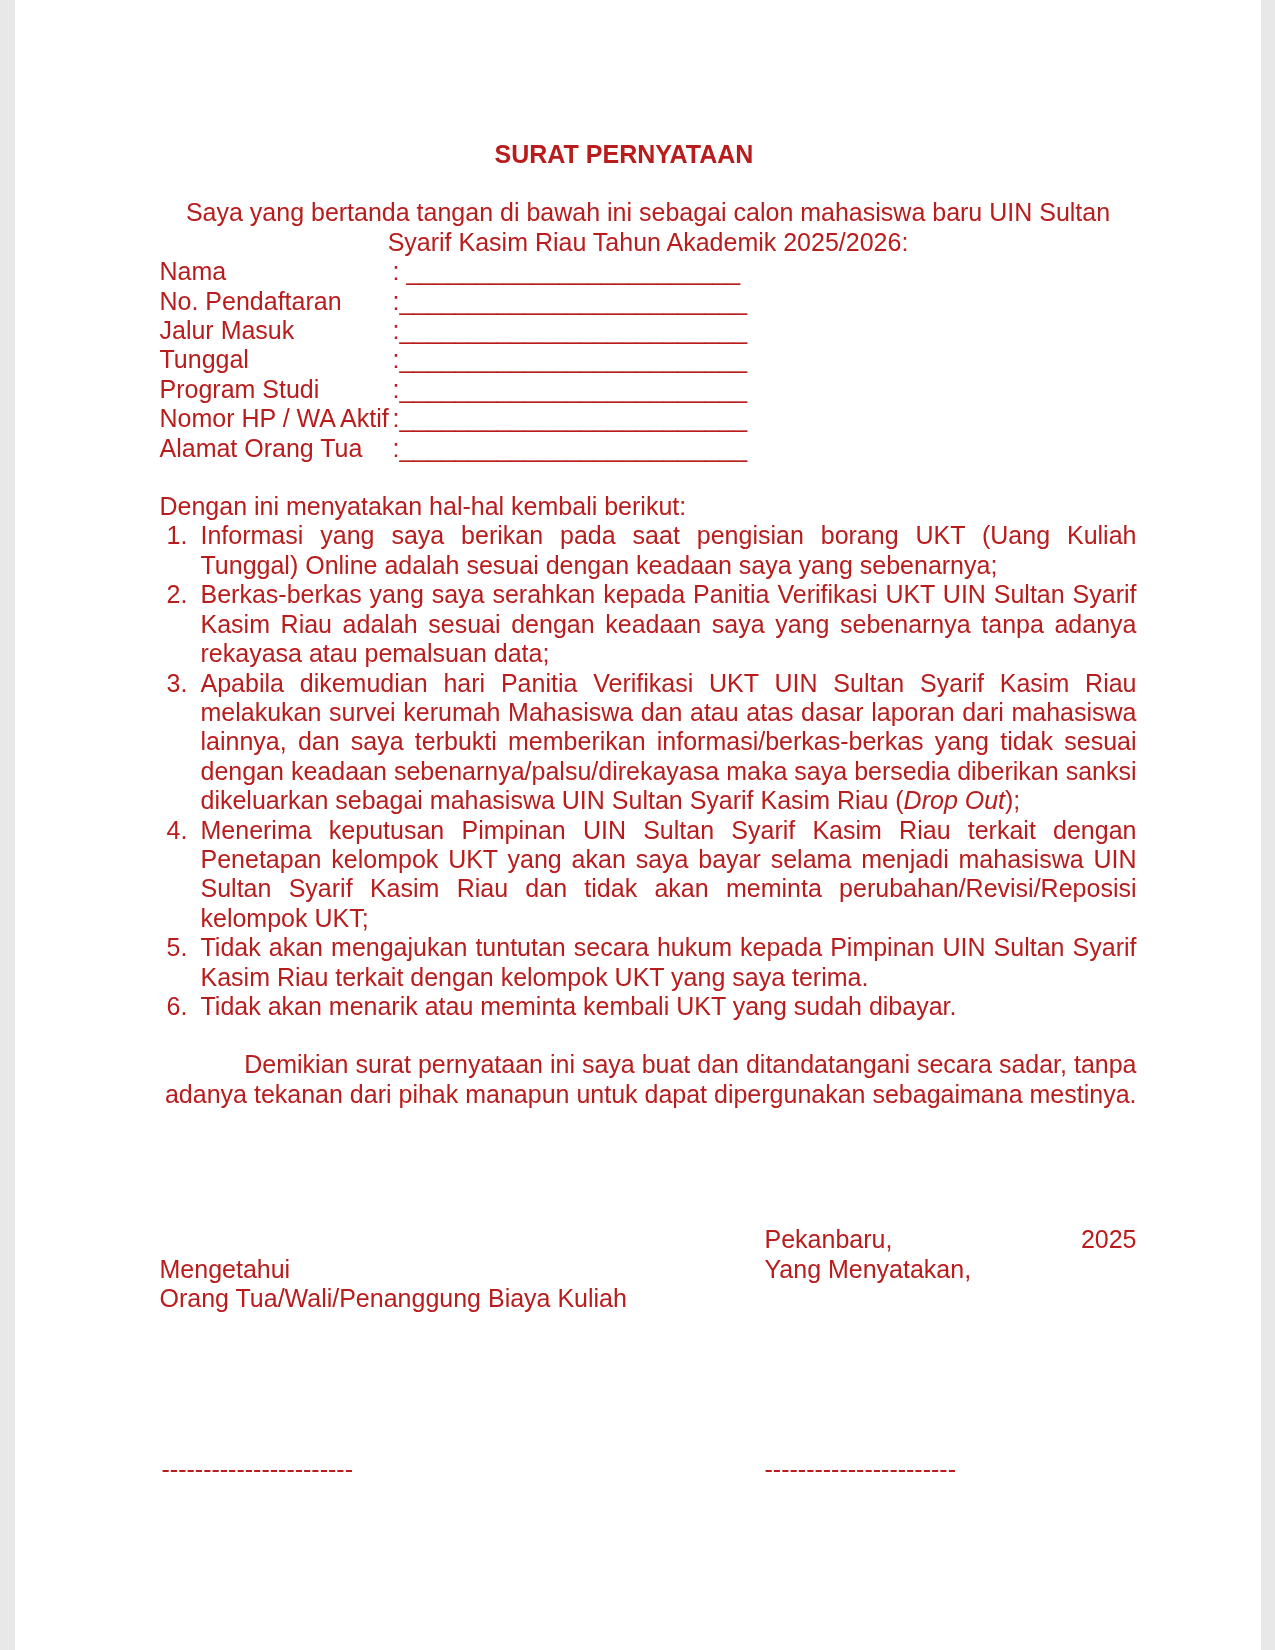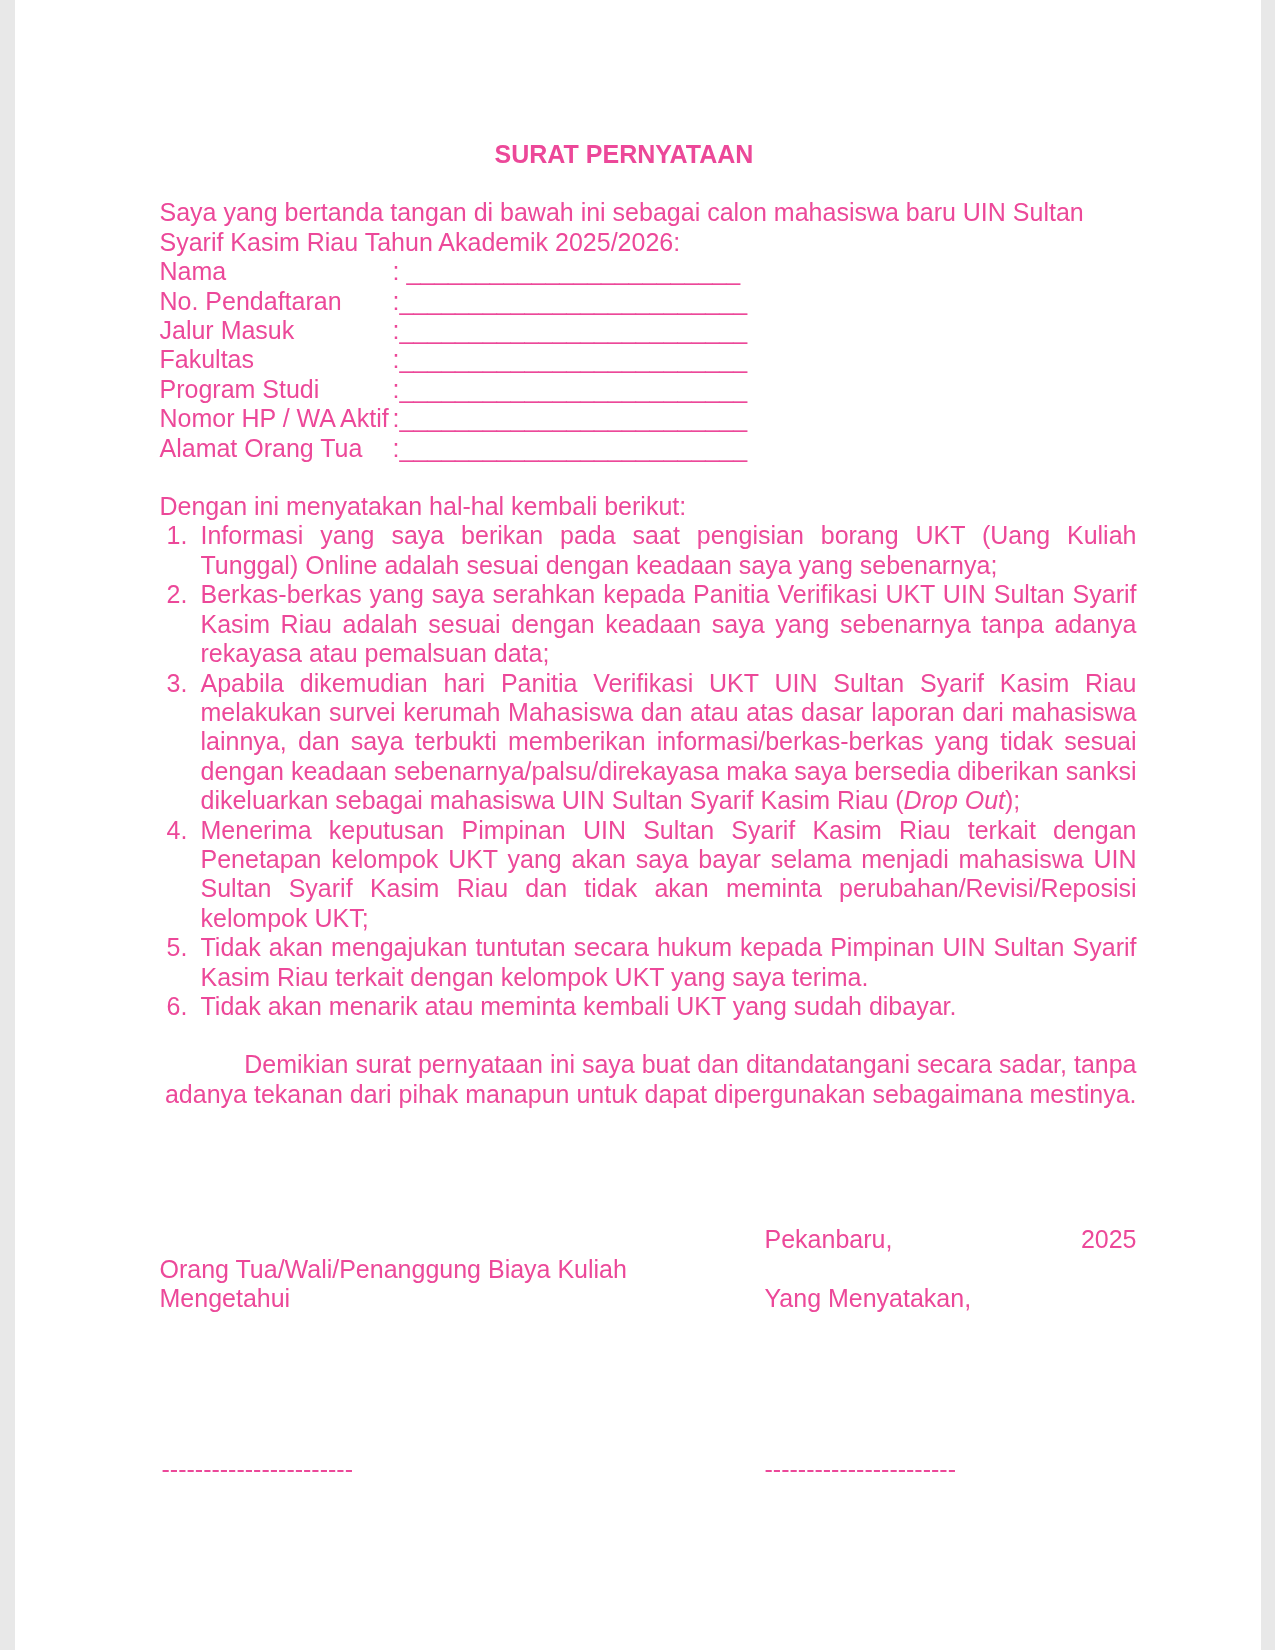--- a/index.html
+++ b/index.html
@@ -4,34 +4,34 @@
 <style>
   html,body { margin:0; padding:0; background:#e8e8e8; }
   .page {
     position:relative;
     width:1246px; height:1650px;
     margin:0 auto;
     background:#ffffff;
     font-family:"Liberation Sans", sans-serif;
     font-size:25px;
     line-height:29.4px;
-    color:#ec4899;
+    color:#b91c1c;
     overflow:hidden;
   }
   .content {
     position:absolute;
     left:145px; top:140px;
     width:977px;
   }
   .title {
     font-weight:bold;
     text-align:center;
     margin:0 48px 29px 0;
   }
-  .intro { text-align:left; }
+  .intro { text-align:center; }
   .field { display:flex; }
   .field-label { width:233px; flex:none; }
   .field-colon { flex:none; }
   .field-line { white-space:pre; }
   .stmt-intro { margin-top:29px; }
   .stmt { display:flex; }
   .stmt-num { flex:0 0 41px; padding-left:7px; box-sizing:border-box; }
   .stmt-text { flex:1; text-align:justify; }
   .stmt-text em { font-style:italic; }
   .closing { margin-top:29px; text-align:right; }
@@ -73,21 +73,21 @@
           <span class="field-label">No. Pendaftaran</span>
           <span class="field-colon">:</span>
           <span class="field-line">_________________________</span>
         </div>
         <div class="field">
           <span class="field-label">Jalur Masuk</span>
           <span class="field-colon">:</span>
           <span class="field-line">_________________________</span>
         </div>
         <div class="field">
-          <span class="field-label">Fakultas</span>
+          <span class="field-label">Tunggal</span>
           <span class="field-colon">:</span>
           <span class="field-line">_________________________</span>
         </div>
         <div class="field">
           <span class="field-label">Program Studi</span>
           <span class="field-colon">:</span>
           <span class="field-line">_________________________</span>
         </div>
         <div class="field">
           <span class="field-label">Nomor HP / WA Aktif</span>
@@ -134,28 +134,28 @@
 
     <div class="signature">
       <div class="sig-row">
         <div class="sig-left"></div>
         <div class="sig-right">
           <span>Pekanbaru,</span>
           <span>2025</span>
         </div>
       </div>
       <div class="sig-row">
-        <div class="sig-left">Orang Tua/Wali/Penanggung Biaya Kuliah</div>
-        <div class="sig-right"></div>
-      </div>
-      <div class="sig-row">
         <div class="sig-left">Mengetahui</div>
         <div class="sig-right">
           <span>Yang Menyatakan,</span>
         </div>
+      </div>
+      <div class="sig-row">
+        <div class="sig-left">Orang Tua/Wali/Penanggung Biaya Kuliah</div>
+        <div class="sig-right"></div>
       </div>
     </div>
 
   </div>
 
 
   <div class="dash-left">-----------------------</div>
   <div class="dash-right">-----------------------</div>
 </div>
 

